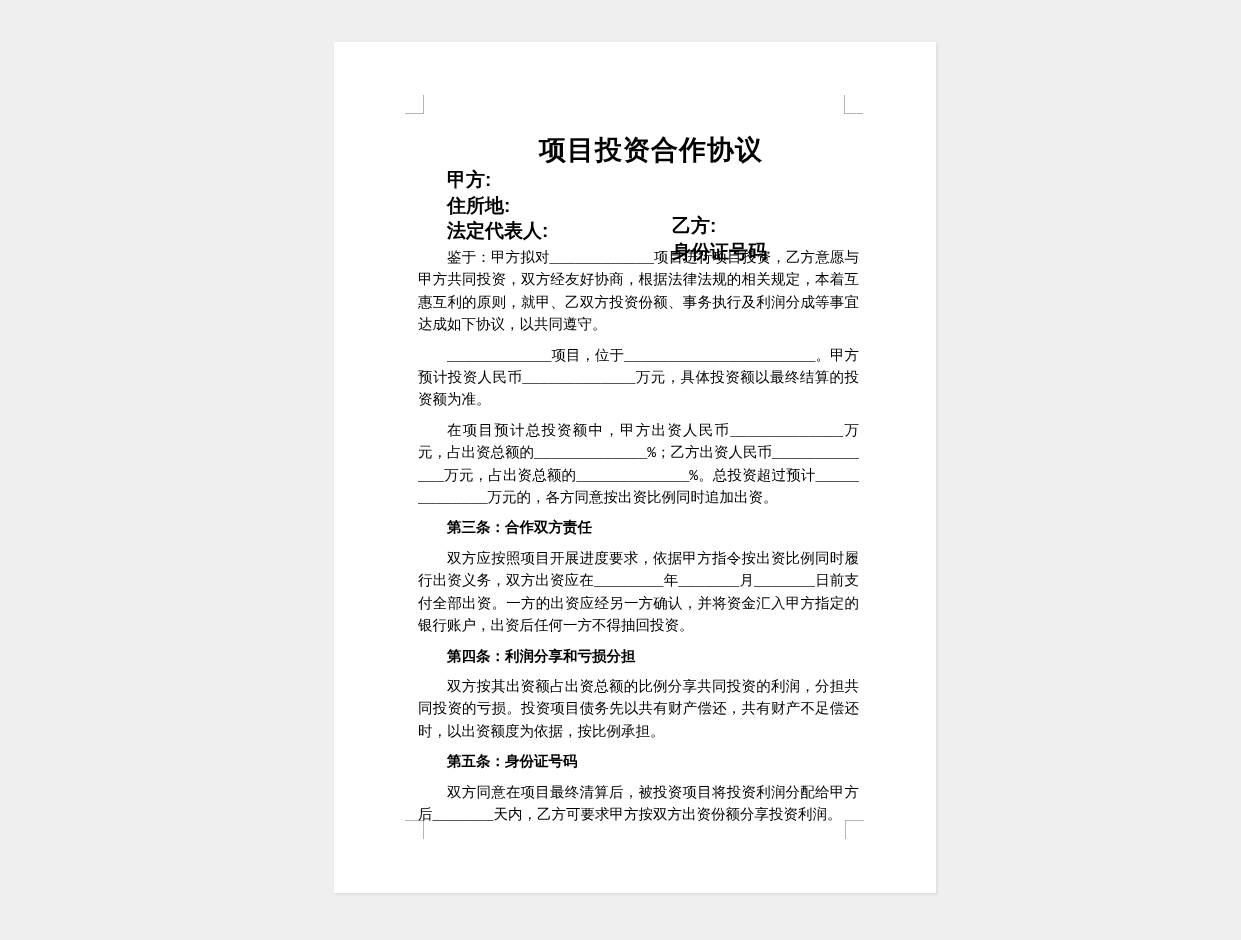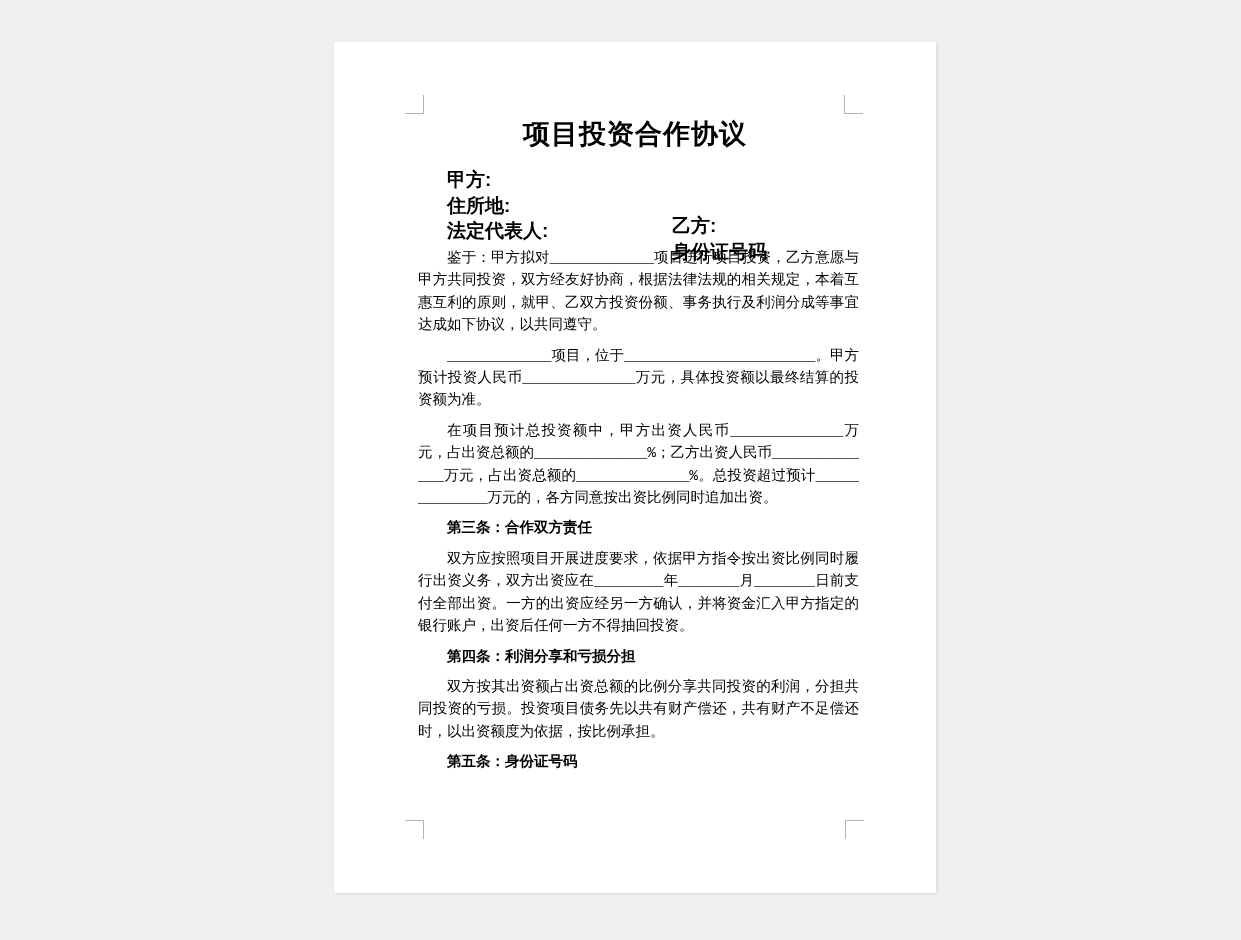--- a/index.html
+++ b/index.html
@@ -23,21 +23,21 @@
     box-shadow:1px 1px 3px rgba(0,0,0,0.10);
   }
   
   .mark{position:absolute;width:19px;height:19px;}
   .mark-tl{left:71px;top:53px;border-right:1px solid var(--margin-mark);border-bottom:1px solid var(--margin-mark);}
   .mark-tr{left:510px;top:53px;border-left:1px solid var(--margin-mark);border-bottom:1px solid var(--margin-mark);}
   .mark-bl{left:71px;top:778px;border-right:1px solid var(--margin-mark);border-top:1px solid var(--margin-mark);}
   .mark-br{left:511px;top:778px;border-left:1px solid var(--margin-mark);border-top:1px solid var(--margin-mark);}
 
   .doc-title{
-    position:absolute;left:0;top:74px;width:100%;margin:0;
+    position:absolute;left:0;top:74px;width:100%;margin:16px;
     text-align:center;font-size:27px;font-weight:bold;letter-spacing:1px;
   }
   .parties{
     position:absolute;left:113px;top:125px;width:420px;
     font-size:19px;font-weight:bold;
   }
   .hrow{position:relative;height:25.5px;line-height:25.5px;}
   .col2{position:absolute;left:225px;top:0;margin-top:46px;}
 
   .content{
@@ -83,16 +83,17 @@
 
       <p>在项目预计总投资额中，甲方出资人民币_____________万元，占出资总额的_____________%；乙方出资人民币_____________万元，占出资总额的_____________%。总投资超过预计_____________万元的，各方同意按出资比例同时追加出资。</p>
 
       <p class="h">第三条：合作双方责任</p>
       <p>双方应按照项目开展进度要求，依据甲方指令按出资比例同时履行出资义务，双方出资应在________年_______月_______日前支付全部出资。一方的出资应经另一方确认，并将资金汇入甲方指定的银行账户，出资后任何一方不得抽回投资。</p>
 
       <p class="h">第四条：利润分享和亏损分担</p>
       <p>双方按其出资额占出资总额的比例分享共同投资的利润，分担共同投资的亏损。投资项目债务先以共有财产偿还，共有财产不足偿还时，以出资额度为依据，按比例承担。</p>
 
       <p class="h">第五条：身份证号码</p>
+      <p>双方同意在项目最终清算后，被投资项目将投资利润分配给甲方后_______天内，乙方可要求甲方按双方出资份额分享投资利润。</p>
     </div>
 
   </div>
 </div>
 
 </body></html>

